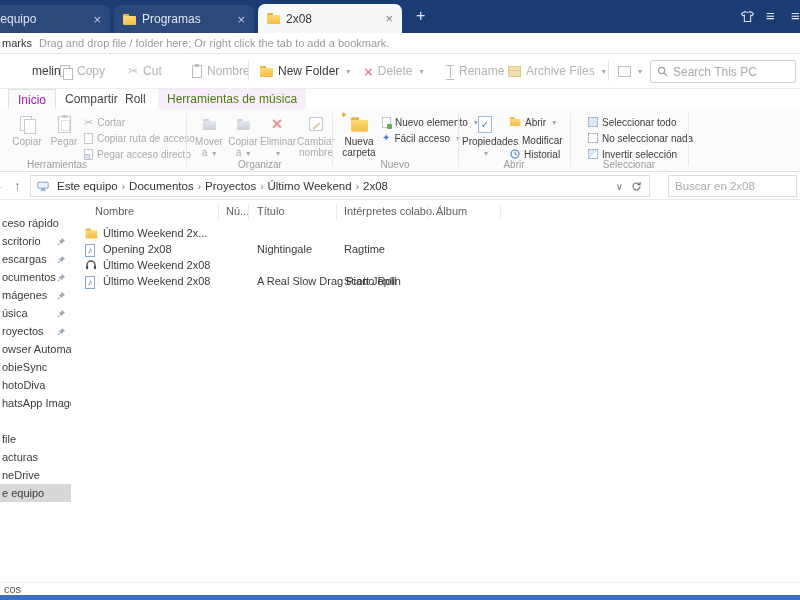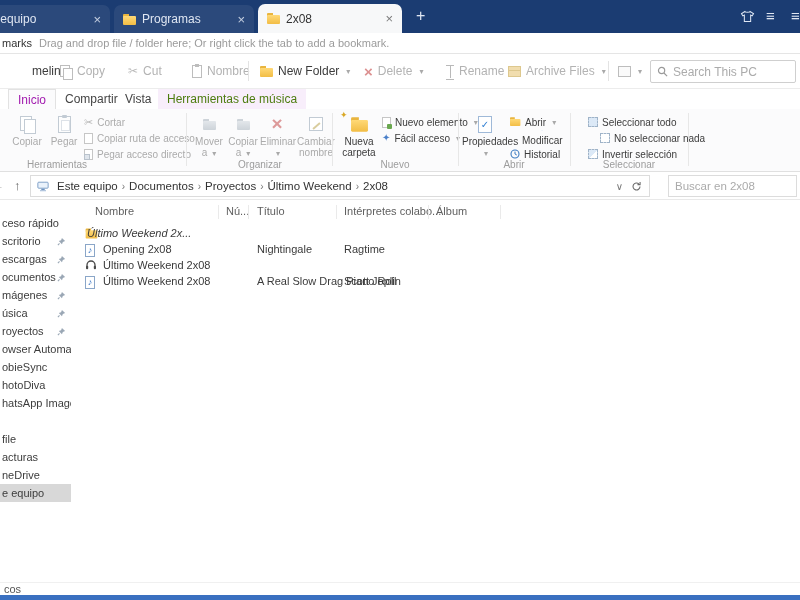--- a/index.html
+++ b/index.html
@@ -211,21 +211,21 @@
           <circle cx="5" cy="5" r="3.4" fill="none" stroke="#9a9a9a" stroke-width="1.3"></circle>
           <line x1="7.6" y1="7.6" x2="11" y2="11" stroke="#9a9a9a" stroke-width="1.3"></line>
         </svg>
       <input placeholder="Search This PC" style="">
     </div>
   </div>
 
   <div class="ribtabs">
     <span class="ribtab active" style="left:8px;">Inicio</span>
     <span class="ribtab" style="left:56px;">Compartir</span>
-    <span class="ribtab" style="left:116px;">Vista</span>
+    <span class="ribtab" style="left:116px;">Roll</span>
     <span class="ribtab ctx" style="left:158px;">Herramientas de música</span>
   </div>
 
   <div class="ribbody">
 
     <div class="rb-big" style="left:8px;width:38px;">
       <div class="bigico">
           <span class="bi-pages"></span>
         </div>
       <span>Copiar</span>
@@ -326,21 +326,21 @@
         </svg>
       <span>Historial</span>
     </div>
     <span class="grp-label" style="left:514px;">Abrir</span>
     <div class="rb-sep" style="left:570px;"></div>
 
     <div class="rb-sm enabled" style="left:588px;top:5px;">
       <span class="si-selbox all"></span>
       <span>Seleccionar todo</span>
     </div>
-    <div class="rb-sm enabled" style="left:600px;top:21px;">
+    <div class="rb-sm enabled" style="left:588px;top:21px;">
       <span class="si-selbox"></span>
       <span>No seleccionar nada</span>
     </div>
     <div class="rb-sm enabled" style="left:588px;top:37px;">
       <span class="si-selbox inv"></span>
       <span>Invertir selección</span>
     </div>
     <span class="grp-label" style="left:629px;">Seleccionar</span>
     <div class="rb-sep" style="left:688px;"></div>
   </div>
@@ -461,21 +461,21 @@
         <i class="fl-colsep" style="left:177px;"></i>
         <i class="fl-colsep" style="left:265px;"></i>
         <i class="fl-colsep" style="left:357px;"></i>
         <i class="fl-colsep" style="left:429px;"></i>
       </div>
 
       <div class="fl-row" style="top:26px;">
         <span class="fl-ico">
             <span class="fold" style="margin:0;transform:scale(.9);"></span>
           </span>
-        <span style="left:16px;font-style:italic;">Último Weekend 2x...</span>
+        <span style="left:32px;">Último Weekend 2x...</span>
       </div>
       <div class="fl-row" style="top:42px;">
         <span class="fl-ico">
             <span class="ico-audio"><span>♪</span></span>
           </span>
         <span style="left:32px;">Opening 2x08</span>
         <span style="left:186px;">Nightingale</span>
         <span style="left:273px;">Ragtime</span>
       </div>
       <div class="fl-row" style="top:58px;">

